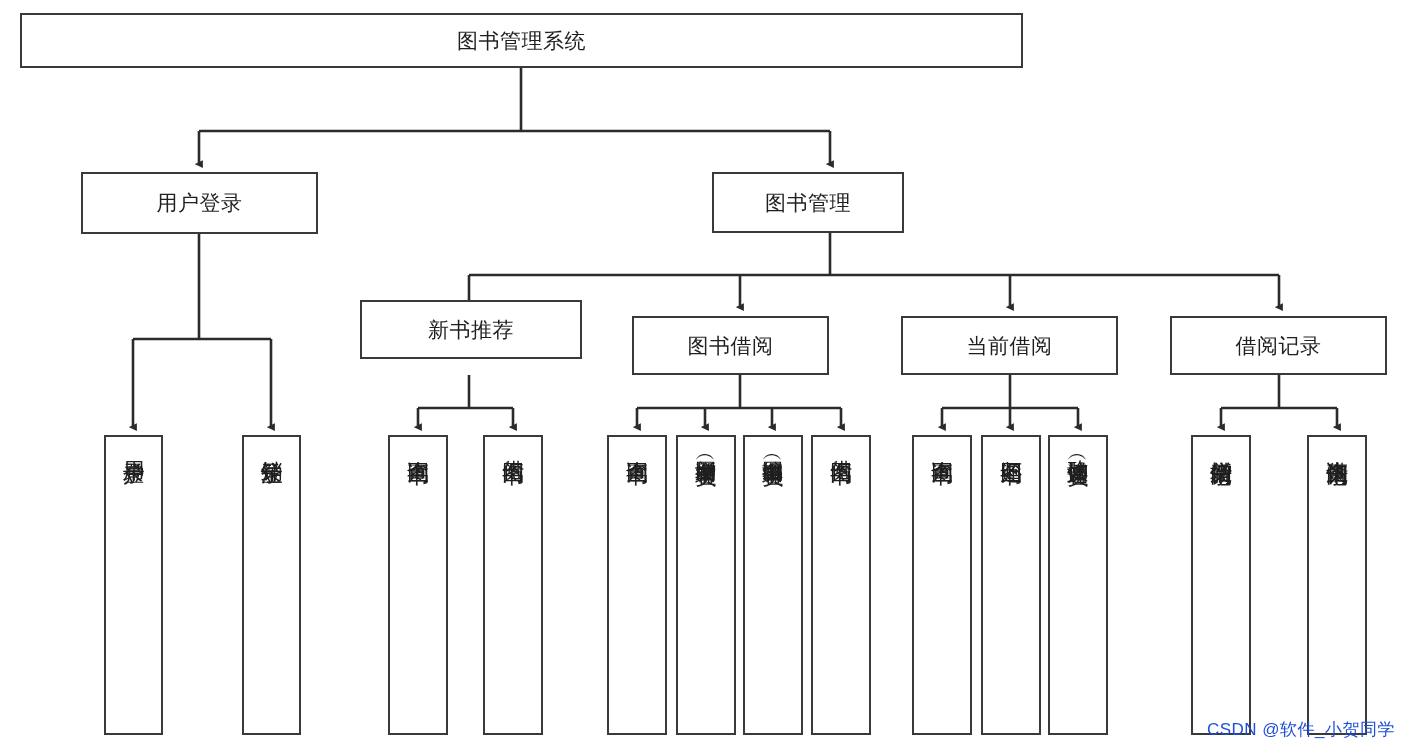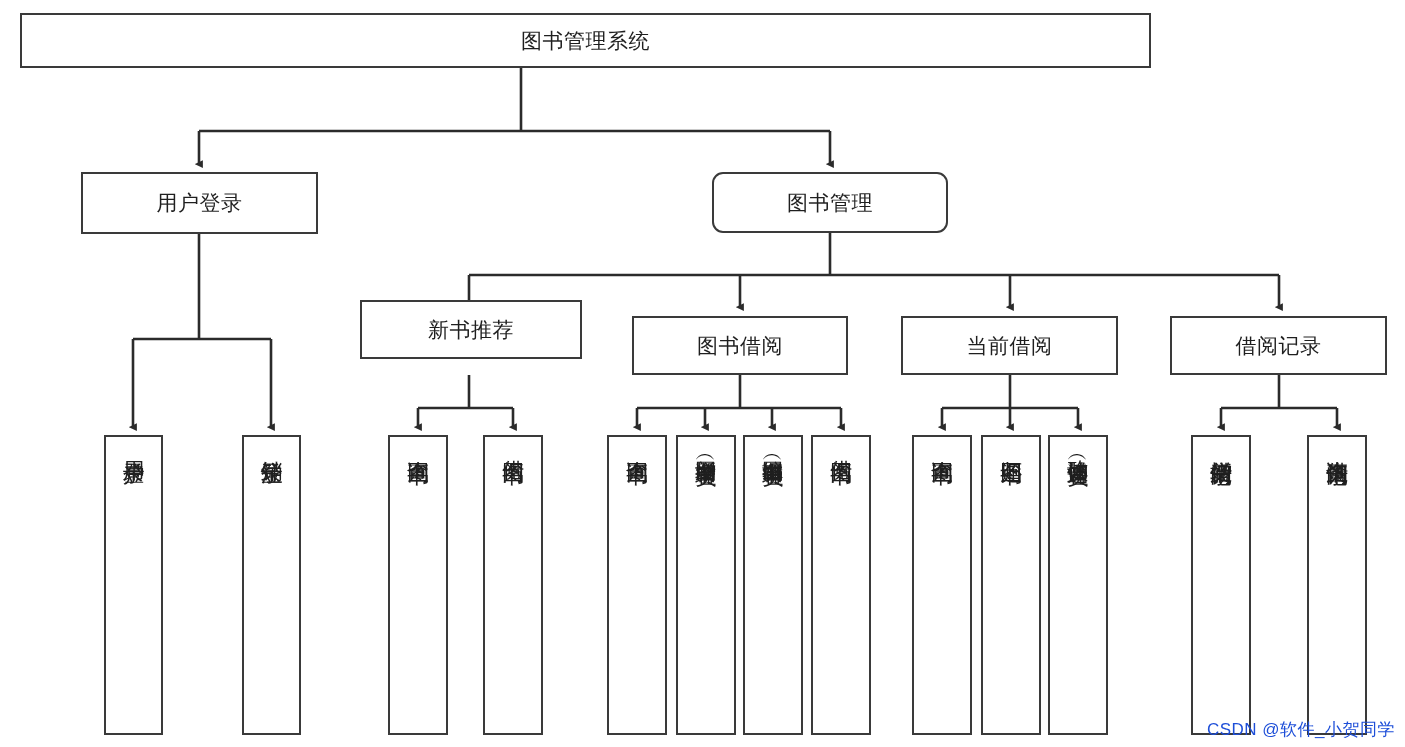--- a/index.html
+++ b/index.html
@@ -122,37 +122,37 @@
       <path d="M1010,408 L1010,427" marker-end="url(#arrow)"></path>
       <path d="M1078,408 L1078,427" marker-end="url(#arrow)"></path>
 
       <path d="M1279,375 L1279,408"></path>
       <path d="M1221,408 L1337,408"></path>
       <path d="M1221,408 L1221,427" marker-end="url(#arrow)"></path>
       <path d="M1337,408 L1337,427" marker-end="url(#arrow)"></path>
     </g>
   </svg>
 
-  <div class="node level-root" style="left:20px; top:13px; width:1131px; height:55px;">
+  <div class="node level-root" style="left:20px; top:13px; width:1003px; height:55px;">
     <span class="node-label-h">图书管理系统</span>
   </div>
 
   <div class="node" style="left:81px; top:172px; width:237px; height:62px;">
     <span class="node-label-h">用户登录</span>
   </div>
 
-  <div class="node" style="left:712px; top:172px; width:236px; height:61px;border-radius:11px;">
+  <div class="node" style="left:712px; top:172px; width:192px; height:61px;">
     <span class="node-label-h">图书管理</span>
   </div>
 
   <div class="node" style="left:360px; top:300px; width:222px; height:59px;">
     <span class="node-label-h">新书推荐</span>
   </div>
 
-  <div class="node" style="left:632px; top:316px; width:216px; height:59px;">
+  <div class="node" style="left:632px; top:316px; width:197px; height:59px;">
     <span class="node-label-h">图书借阅</span>
   </div>
 
   <div class="node" style="left:1170px; top:316px; width:217px; height:59px;">
     <span class="node-label-h">借阅记录</span>
   </div>
 
   <div class="node" style="left:901px; top:316px; width:217px; height:59px;">
     <span class="node-label-h">当前借阅</span>
   </div>

